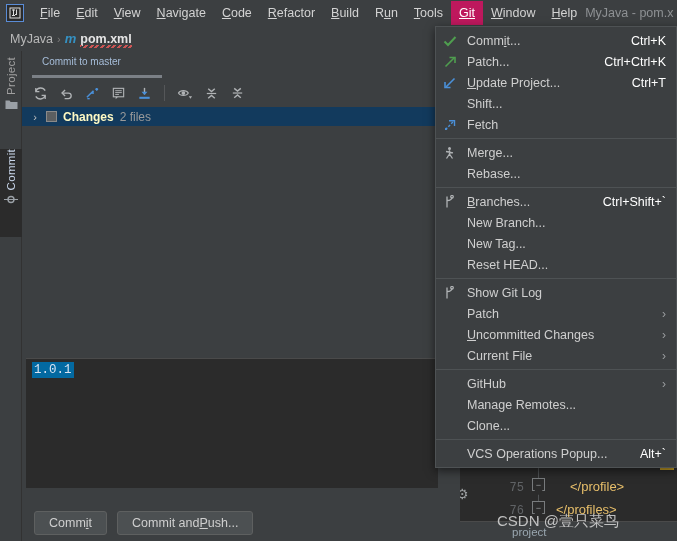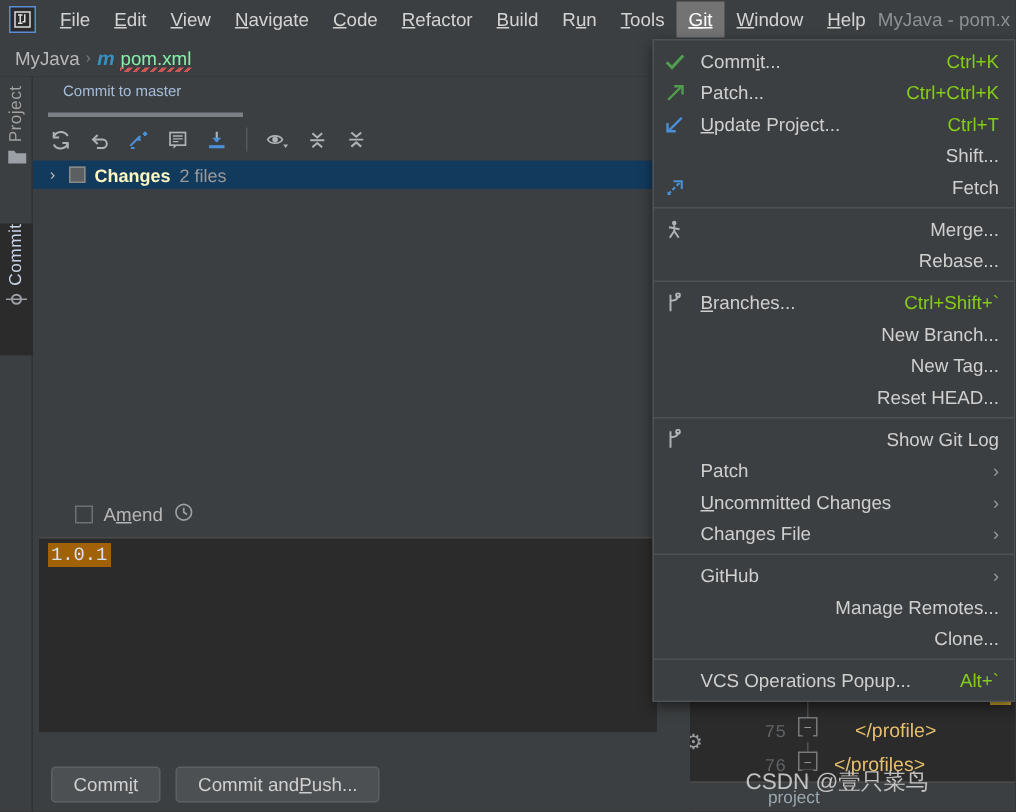--- a/index.html
+++ b/index.html
@@ -21,36 +21,36 @@
   .ij-logo {
     width:18px; height:18px; margin-left:6px; margin-right:8px;
     border:1px solid #5a8cd6; background:#2b2b2b; color:#dcdcdc;
     font-size:10px; font-weight:bold; display:flex; align-items:center;
     justify-content:center; letter-spacing:-1px; flex:none;
   }
   .menubar-item {
     padding:4px 8px; font-size:12.5px; color:#d3d3d3; white-space:nowrap;
     line-height:16px;
   }
-  .menubar-item.active { background:#737373; color:#ffffff;text-decoration:underline; }
+  .menubar-item.active { background:#be185d; color:#ffffff;text-decoration:underline; }
   .menubar-item u { text-decoration:underline; }
   .win-title {
     margin-left:auto; padding-right:4px; color:#8e9194; font-size:12.5px;
     white-space:nowrap; overflow:hidden;
   }
 
   
   .breadcrumb {
     position:absolute; left:0; top:26px; width:460px; height:25px;
     background:#3c3f41; display:flex; align-items:center; padding-left:10px;
     font-size:12.5px; color:#b9b9b9; gap:4px;
   }
   .bc-sep { color:#7a7a7a; font-size:11px; }
   .bc-m { color:#3592c4; font-style:italic; font-weight:bold; font-size:13px; }
-  .bc-file { color:#86efac; position:relative; }
+  .bc-file { color:#e5e5e5; position:relative;font-weight:bold; }
   .bc-file::after{
     content:""; position:absolute; left:0; right:0; bottom:-2px; height:3px;
     background:repeating-linear-gradient(135deg,#cc5555 0 2px,transparent 2px 4px);
   }
 
   
   .toolstripe {
     position:absolute; left:0; top:51px; width:22px; height:490px;
     background:#3c3f41; border-right:1px solid #323232;
   }
@@ -102,21 +102,21 @@
   .amend-cb { width:12px; height:12px; border:1px solid #6e7174; background:#3c3f41; }
   .amend-lbl { font-size:12.5px; color:#b6b6b6; }
   .amend-lbl u { text-decoration:underline; }
 
   .cw-msg {
     position:absolute; left:26px; top:358px; width:412px; height:130px;
     background:#2b2b2b; border-top:1px solid #4a4a4a;
     padding:4px 6px;
     font-family:"Liberation Mono", monospace; font-size:12.5px;
   }
-  .msg-sel { background:#a16207; color:#d8e3f2; padding:1px 2px; }
+  .msg-sel { background:#0369a1; color:#d8e3f2; padding:1px 2px; }
 
   .cw-buttons {
     position:absolute; left:22px; top:505px; width:438px; height:36px;
     display:flex; align-items:center; gap:10px; padding-left:12px;
     background:#3c3f41;
   }
   .btn {
     height:24px; padding:0 14px; background:#4c5052; border:1px solid #5e6060;
     border-radius:3px; color:#cfcfcf; font-size:12.5px; display:flex;
     align-items:center; justify-content:center; white-space:nowrap;
@@ -178,28 +178,27 @@
   .gitmenu {
     position:absolute; left:435px; top:26px; width:242px;
     background:#3c3f41; border:1px solid #4e5254;
     box-shadow:0 3px 9px rgba(0,0,0,.55);
     padding:3px 0 3px 0;
   }
   .mi {
     position:relative; height:21px; display:flex; align-items:center;
     padding-left:31px; padding-right:10px; font-size:12.5px; color:#cfcfcf;
     white-space:nowrap;
-    justify-content:flex-end;
   }
   .mi .mi-icon {
     position:absolute; left:5px; top:0; height:21px; width:17px;
     display:flex; align-items:center; justify-content:center;
   }
   .mi .mi-acc {
-    margin-left:auto; color:#84cc16; font-size:12.5px; padding-left:12px;
+    margin-left:auto; color:#ffffff; font-size:12.5px; padding-left:12px;
   }
   .mi .mi-arrow { margin-left:auto; color:#9a9d9f; font-size:12px; padding-left:12px; }
   .mi u { text-decoration:underline; }
   .msep { height:1px; background:#4e5254; margin:3px 0; }
 </style>
 </head>
 <body>
 
 <div id="root">
 
@@ -350,30 +349,20 @@
 
     <div class="cw-tree">
       <div class="tree-row">
         <span class="tree-caret">›</span>
         <span class="tree-cb"></span>
         <span class="tree-name">Changes</span>
         <span class="tree-count">2 files</span>
       </div>
     </div>
 
-    <div class="cw-amend">
-      <span class="amend-cb"></span>
-      <span class="amend-lbl"><span>A</span><u>m</u><span>end</span></span>
-      <span>
-        <svg width="13" height="13" viewBox="0 0 14 14">
-          <circle cx="7" cy="7" r="5.6" fill="none" stroke="#9c9fa1" stroke-width="1.2"></circle>
-          <path d="M7 3.8V7l2.4 1.6" fill="none" stroke="#9c9fa1" stroke-width="1.2"></path>
-        </svg>
-      </span>
-    </div>
   </div>
 
   <div class="cw-msg">
     <span class="msg-sel">1.0.1</span>
   </div>
 
   <div class="cw-buttons">
     <div class="btn">
         <span>Comm</span>
         <u>i</u>
@@ -486,21 +475,21 @@
         <span>Patch</span>
         <span class="mi-arrow">›</span>
       </div>
       <div class="mi">
         <span class="mi-icon"></span>
         <span><u>U</u>ncommitted Changes</span>
         <span class="mi-arrow">›</span>
       </div>
       <div class="mi">
         <span class="mi-icon"></span>
-        <span>Changes File</span>
+        <span>Current File</span>
         <span class="mi-arrow">›</span>
       </div>
       <div class="msep"></div>
       <div class="mi">
         <span class="mi-icon"></span>
         <span>GitHub</span>
         <span class="mi-arrow">›</span>
       </div>
       <div class="mi">
         <span class="mi-icon"></span>

